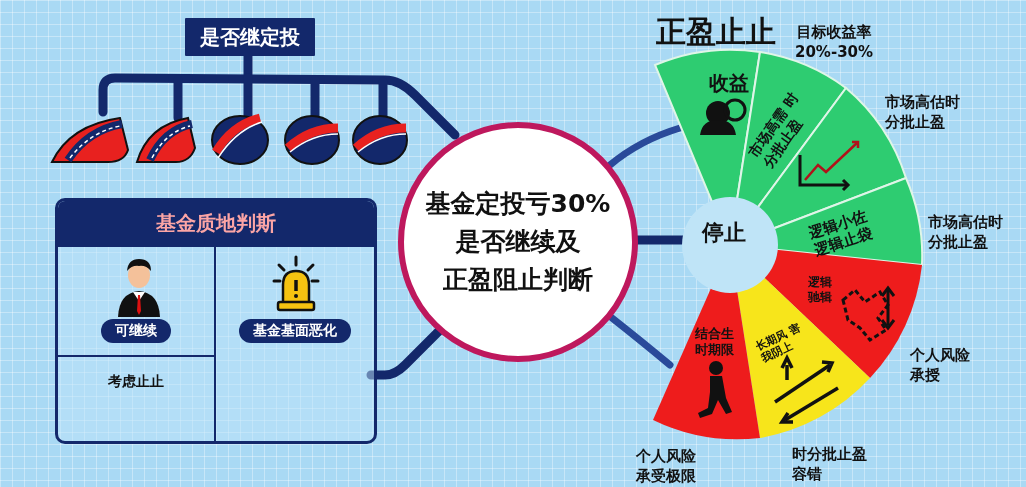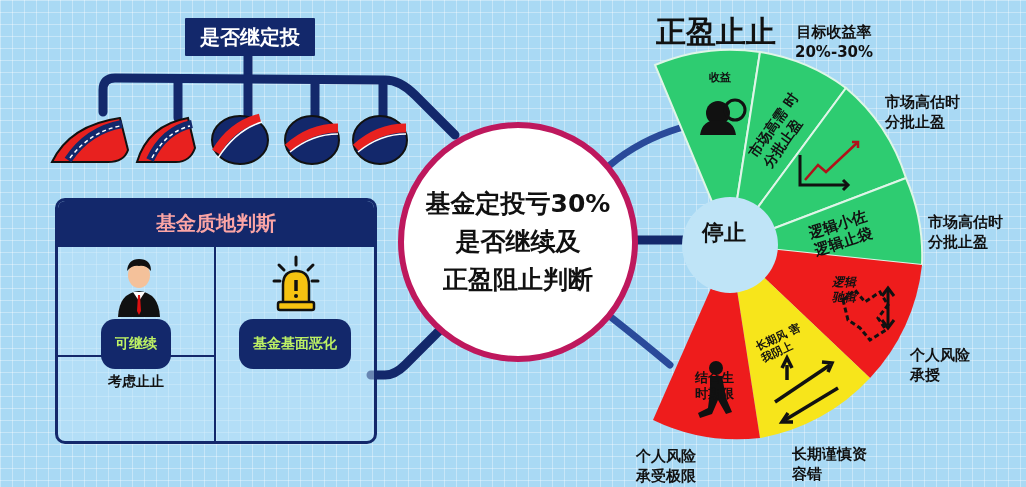--- a/index.html
+++ b/index.html
@@ -12,21 +12,21 @@
     background-size:12px 12px;}
   .abs{position:absolute;}
   svg.layer{position:absolute;left:0;top:0;}
   .pill{position:absolute;background:#13286b;color:#fff;font-weight:bold;border-radius:1px;
     display:flex;align-items:center;justify-content:center;}
   .panel{position:absolute;left:55px;top:198px;width:316px;height:240px;border:3px solid #13286b;border-radius:10px;overflow:hidden;background:rgba(190,228,250,0.5);}
   .panel-head{height:44px;background:#13286b;color:#fca5a5;font-weight:bold;font-size:20px;display:flex;align-items:center;justify-content:center;}
   .grid{display:grid;grid-template-columns:1fr 1fr;grid-template-rows:110px 1fr;height:196px;}
   .cell{border-right:2px solid #13286b;border-top:2px solid #13286b;position:relative;}
   .cell:nth-child(2n){border-right:none;}
-  .cell-badge{position:absolute;left:50%;transform:translateX(-50%);top:72px;background:#13286b;color:#bef264;font-weight:bold;font-size:14px;border-radius:14px;padding:16px 14px;white-space:nowrap;}
+  .cell-badge{position:absolute;left:50%;transform:translateX(-50%);top:72px;background:#13286b;color:#ffffff;font-weight:bold;font-size:14px;border-radius:14px;padding:3px 14px;white-space:nowrap;}
   .cell-text{font-weight:bold;font-size:14px;color:#111;text-align:center;line-height:20px;padding-top:14px;}
   .center-circle{position:absolute;left:398px;top:122px;width:240px;height:240px;border-radius:50%;background:#fff;border:6px solid #be185d;box-sizing:border-box;display:flex;align-items:center;justify-content:center;flex-direction:column;}
   .center-circle div{font-weight:bold;font-size:25px;color:#111;line-height:38px;}
   .lbl{position:absolute;font-weight:bold;color:#111;white-space:nowrap;}
 </style>
 </head>
 <body>
 
 <svg class="layer" width="1026" height="487">
   <g fill="none" stroke="#13286b" stroke-width="9" stroke-linecap="round" stroke-linejoin="round">
@@ -153,43 +153,43 @@
   </g>
 
   <g fill="#111">
     <circle cx="716" cy="368" r="7"></circle>
     <path d="M710 376 L722 376 L726 398 L732 412 L726 414 L718 400 L712 414 L700 418 L698 413 L708 408 L710 392 Z"></path>
   </g>
 </svg>
 
 <div class="lbl" style="left:656px;top:12px;font-size:30px;">正盈止止</div>
 <div class="lbl" style="left:702px;top:218px;font-size:22px;">停止</div>
-<div class="lbl" style="left:690px;top:70px;font-size:11px;padding-left:19px;">收益</div>
+<div class="lbl" style="left:690px;top:70px;font-size:20px;padding-left:19px;">收益</div>
 <div class="lbl" style="left:742px;top:110px;font-size:14px;width:80px;white-space:normal;line-height:18px;transform:rotate(-55deg);">市场高需 时分批止盈</div>
 <div class="lbl" style="left:810px;top:212px;font-size:15px;width:80px;white-space:normal;line-height:18px;transform:rotate(-18deg);">逻辑小佐 逻辑止袋</div>
-<div class="lbl" style="left:832px;top:275px;font-size:12px;width:30px;white-space:normal;line-height:15px;font-style:italic;">逻辑 驰辑</div>
+<div class="lbl" style="left:808px;top:275px;font-size:12px;width:30px;white-space:normal;line-height:15px;">逻辑 驰辑</div>
 <div class="lbl" style="left:757px;top:330px;font-size:11px;width:48px;white-space:normal;line-height:13px;transform:rotate(-25deg);">长期风 害我阴上</div>
-<div class="lbl" style="left:695px;top:326px;font-size:13px;width:44px;white-space:normal;line-height:16px;margin-top:44px;">结合生 时期限</div>
+<div class="lbl" style="left:695px;top:326px;font-size:13px;width:44px;white-space:normal;line-height:16px;">结合生 时期限</div>
 
 <div class="lbl" style="left:795px;top:22px;font-size:15px;line-height:20px;text-align:center;">
   <div>目标收益率</div>
   <div>20%-30%</div>
 </div>
 <div class="lbl" style="left:885px;top:92px;font-size:15px;line-height:20px;">
   <div>市场高估时</div>
   <div>分批止盈</div>
 </div>
 <div class="lbl" style="left:928px;top:212px;font-size:15px;line-height:20px;">
   <div>市场高估时</div>
   <div>分批止盈</div>
 </div>
 <div class="lbl" style="left:910px;top:345px;font-size:15px;line-height:20px;">
   <div>个人风险</div>
   <div>承授</div>
 </div>
 <div class="lbl" style="left:792px;top:444px;font-size:15px;line-height:20px;">
-  <div>长期谨慎资</div>
+  <div>时分批止盈</div>
   <div>容错</div>
 </div>
 <div class="lbl" style="left:636px;top:446px;font-size:15px;line-height:20px;">
   <div>个人风险</div>
   <div>承受极限</div>
 </div>
 
 </body></html>

